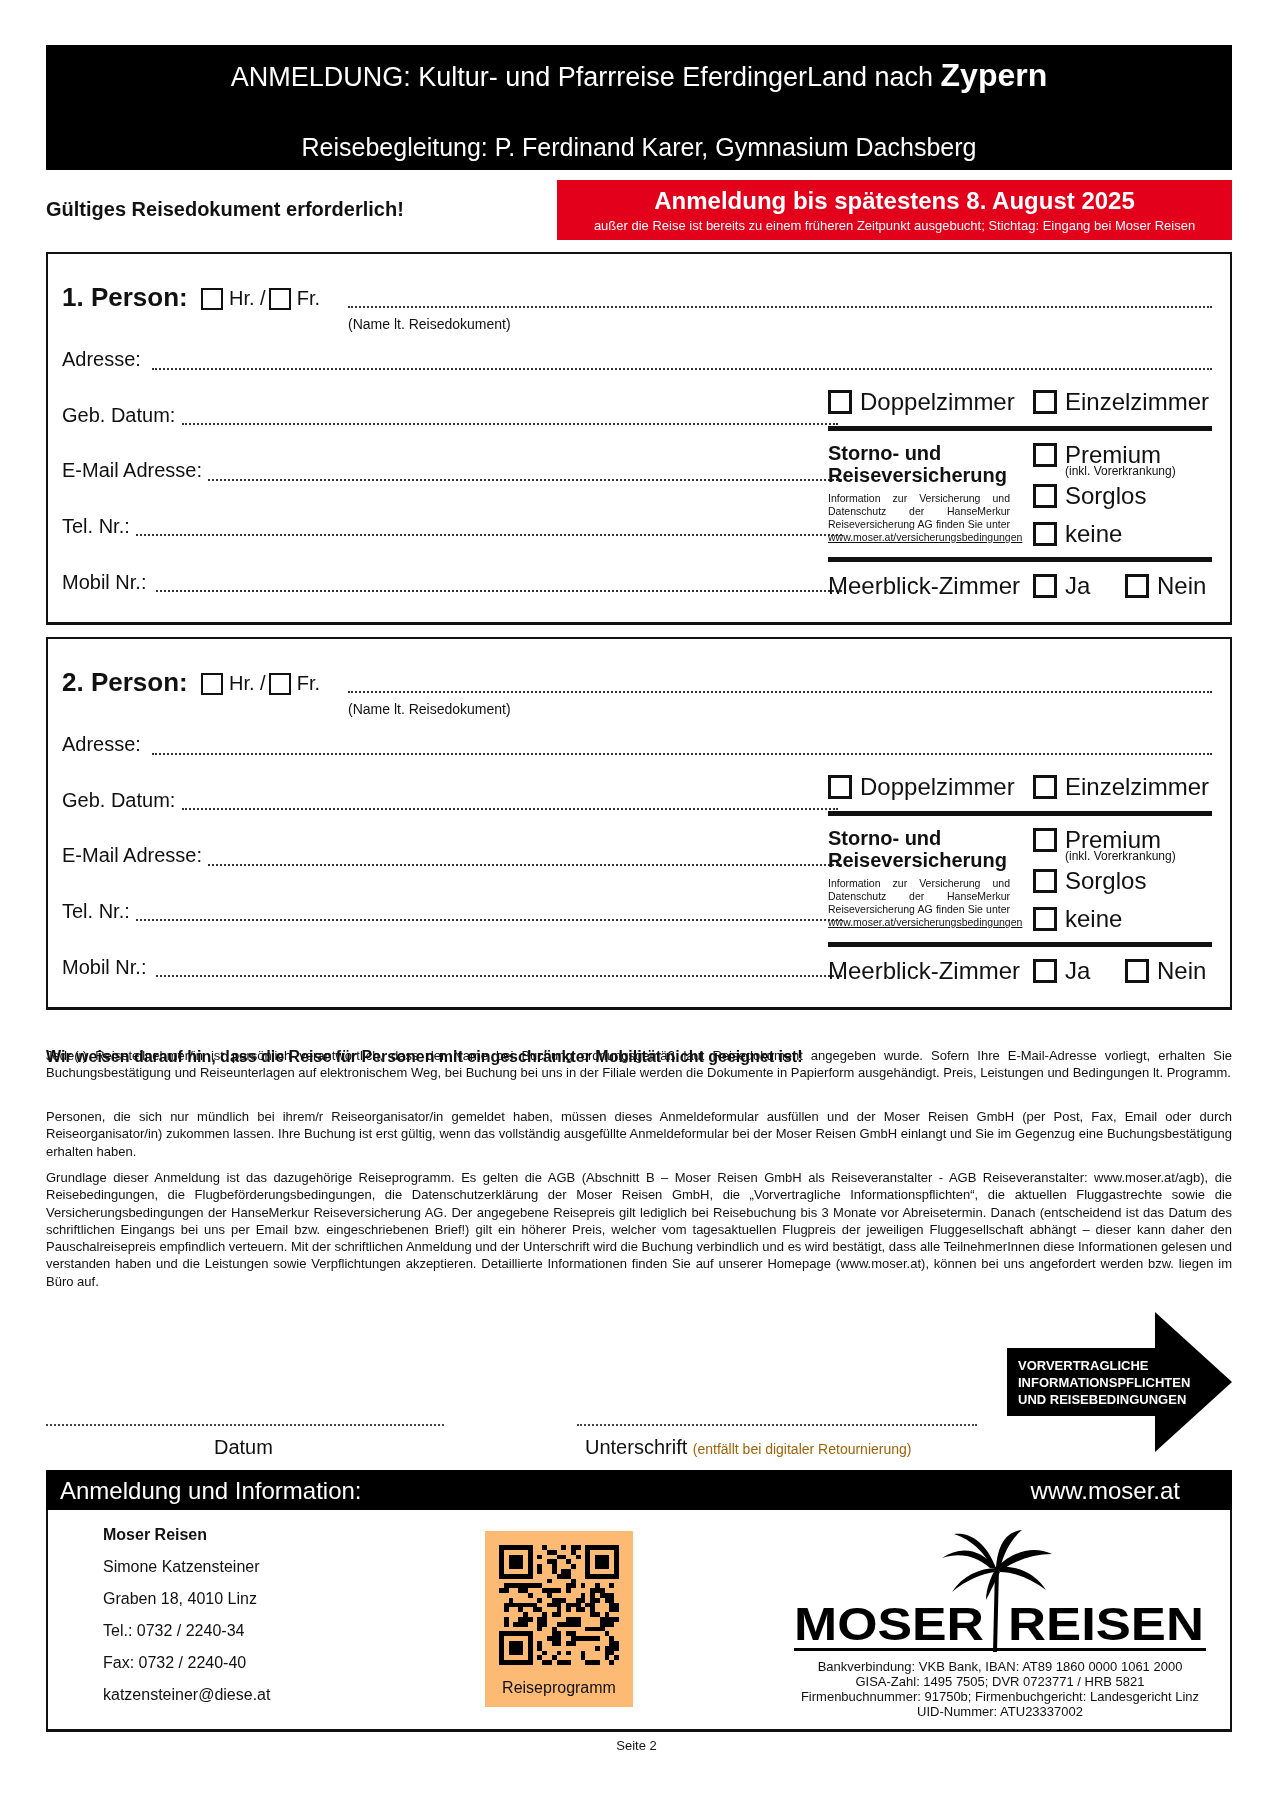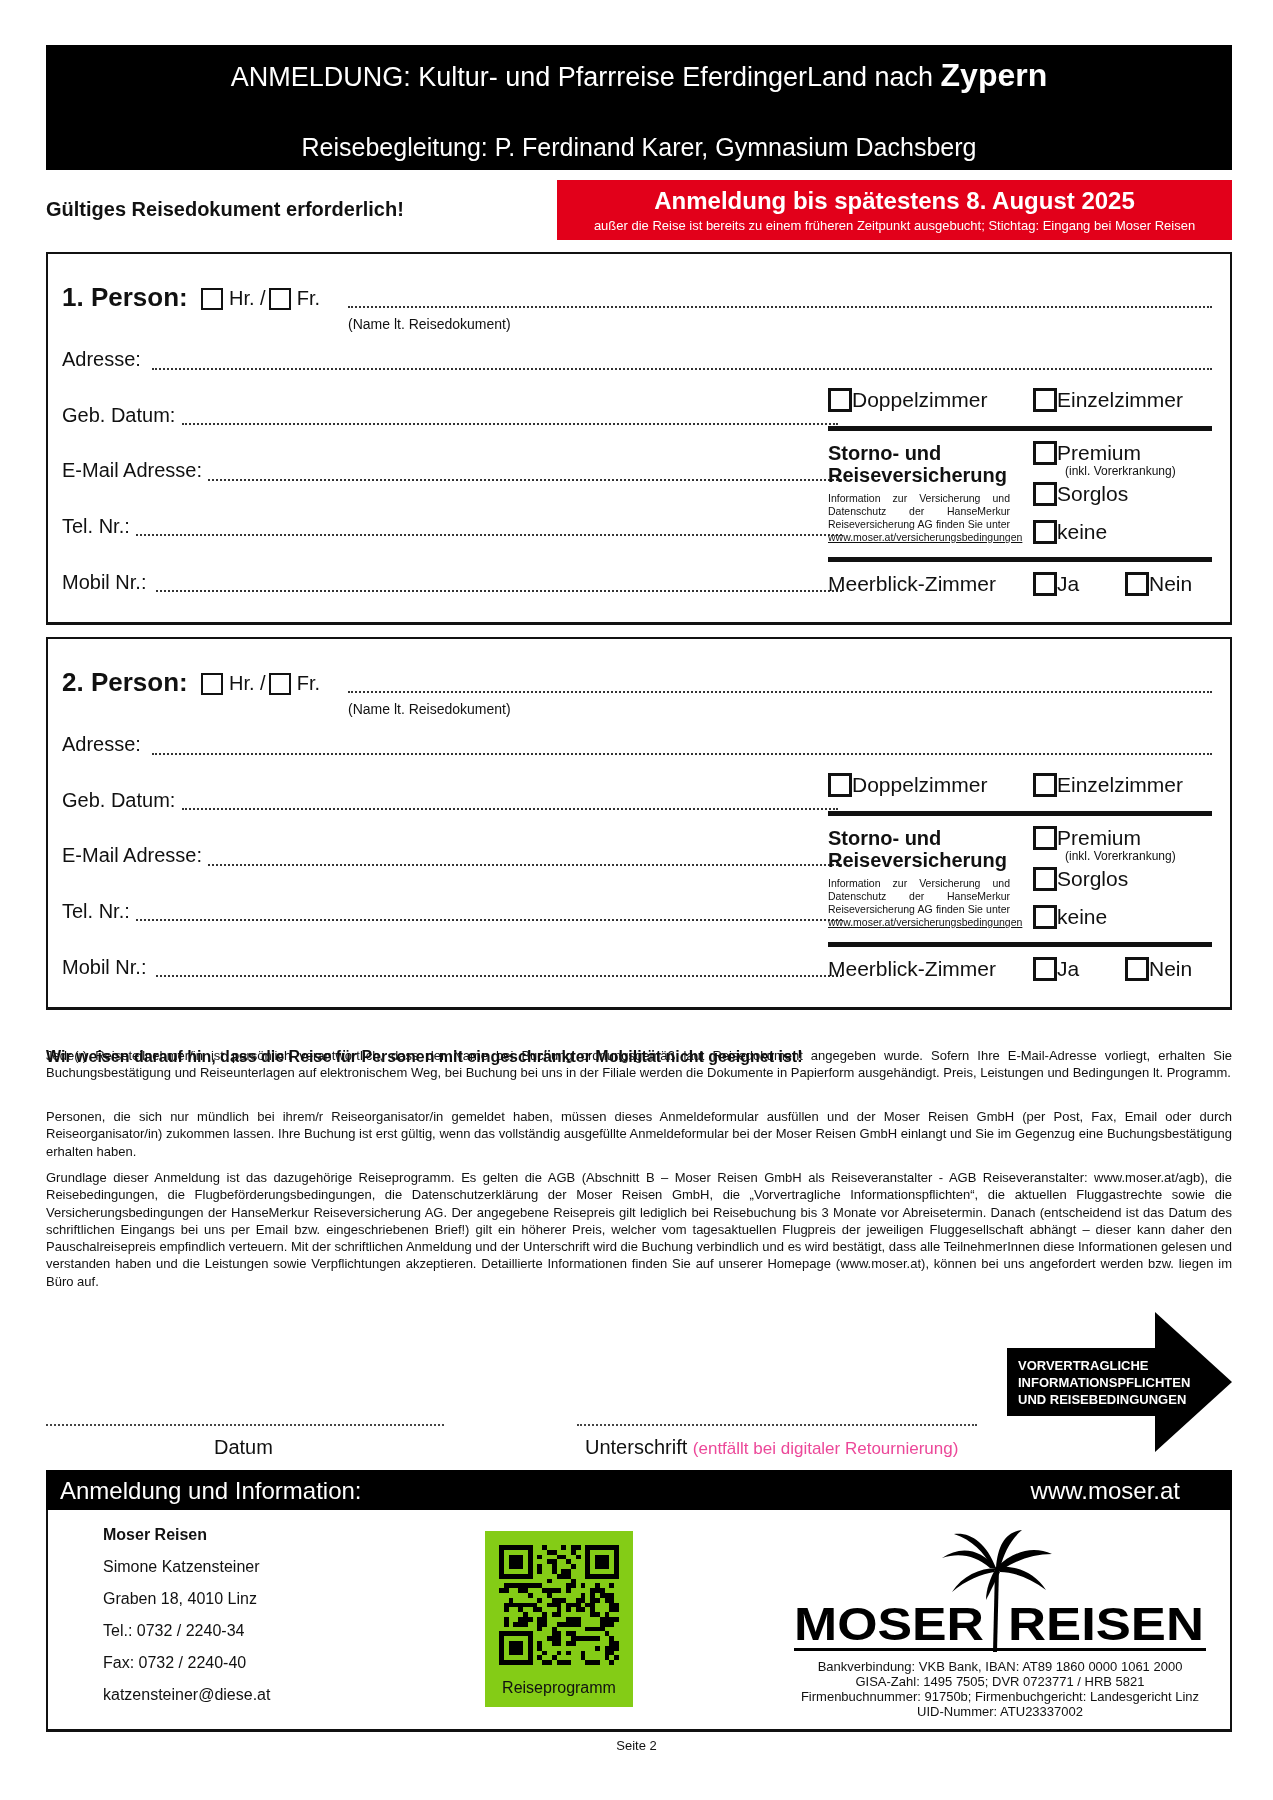--- a/index.html
+++ b/index.html
@@ -25,47 +25,47 @@
   .pbox { left: 46px; width: 1186px; height: 373px; border: 2px solid #111; border-bottom-width: 3px; }
   .pbox .ptitle { position: absolute; left: 14px; top: 28px; font-size: 26px; font-weight: bold; }
   .cb { display: inline-block; width: 22px; height: 22px; border: 2px solid #111; vertical-align: middle; background: #fff; }
   .cb.thick { width: 24px; height: 24px; border-width: 3px; }
   .pbox .salut { position: absolute; left: 153px; top: 33px; font-size: 20px; display: flex; align-items: center; gap: 3px; }
   .pbox .salut .cb { margin-right: 3px; }
   .dots { position: absolute; border-bottom: 2px dotted #333; height: 0; }
   .pbox .namehint { position: absolute; left: 300px; top: 62px; font-size: 14px; }
   .flabel { position: absolute; left: 14px; font-size: 20px; }
 
-  .opt { position: absolute; font-size: 21px; display: flex; align-items: center; }
+  .opt { position: absolute; font-size: 24px; display: flex; align-items: center; gap: 8px; }
   .rule { position: absolute; height: 5px; background: #111; }
   .ins-title { position: absolute; font-size: 20px; font-weight: bold; line-height: 22px; }
   .ins-info { position: absolute; font-size: 10.5px; line-height: 13px; width: 182px; text-align: justify; }
   .ins-info u { text-decoration: underline; }
   .subnote { position: absolute; font-size: 12px; }
 
   
   #mobility { left: 46px; top: 1048px; font-size: 16px; font-weight: bold; }
   .para { position: absolute; left: 46px; width: 1186px; font-size: 13px; line-height: 17.3px; text-align: justify; }
 
   
   #arrow { left: 1007px; top: 1312px; width: 225px; height: 140px; }
   #arrow-text { left: 1018px; top: 1357px; color: #fff; font-size: 13px; font-weight: bold; line-height: 17px; }
 
   
   .sigline { position: absolute; top: 1424px; border-bottom: 2px dotted #444; }
   .siglabel { position: absolute; top: 1436px; font-size: 20px; }
-  .siglabel .red { color: #ec4899; font-size: 17px; text-align: right; }
+  .siglabel .red { color: #a16207; font-size: 14px; text-align: right; }
 
   
   #footer { left: 46px; top: 1470px; width: 1186px; height: 262px; border: 2px solid #111; border-bottom-width: 3px; }
   #footer-bar { position: absolute; left: -2px; top: -2px; width: 1186px; height: 40px; background: #000; color: #fff; }
   #footer-bar .ttl { position: absolute; left: 14px; top: 7px; font-size: 24px; }
   #footer-bar .url { position: absolute; right: 52px; top: 7px; font-size: 24px; }
   .contact { position: absolute; left: 14px; font-size: 16px; margin-left: 41px; }
-  #qrbox { left: 485px; top: 1531px; width: 148px; height: 176px; background: #84cc16; }
+  #qrbox { left: 485px; top: 1531px; width: 148px; height: 176px; background: #fdba74; }
   #qr { position: absolute; left: 14px; top: 14px; width: 120px; height: 120px; }
   #qrlabel { position: absolute; left: 0; right: 0; top: 148px; text-align: center; font-size: 16px; }
   #logo { left: 790px; top: 1528px; width: 420px; height: 126px; }
   .legal { position: absolute; left: 780px; width: 440px; text-align: center; font-size: 13px; line-height: 15.5px; }
 
   #page-num { left: 0; width: 1273px; top: 1738px; text-align: center; font-size: 13px; }
 </style>
 </head>
 <body>
 

